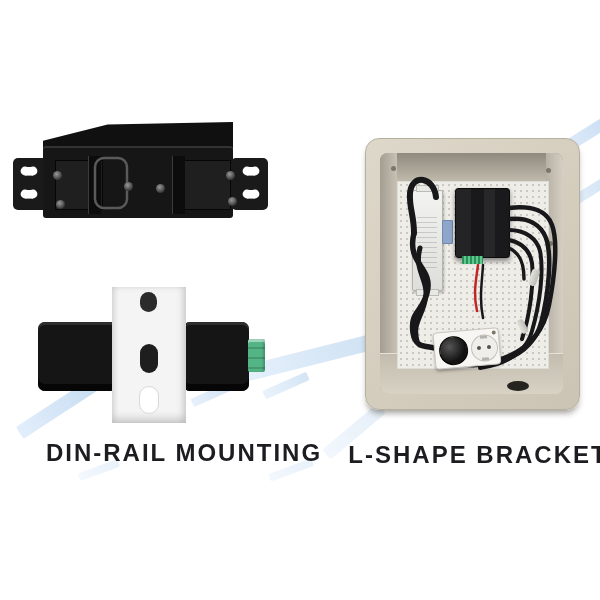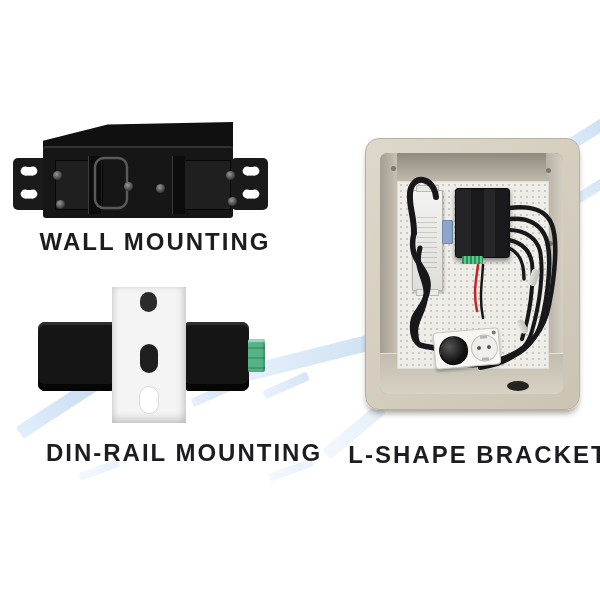--- a/index.html
+++ b/index.html
@@ -126,21 +126,20 @@
     </div>
 
     <div class="screw" style="left:53px;top:171px;"></div>
     <div class="screw" style="left:56px;top:200px;"></div>
     <div class="screw" style="left:124px;top:182px;"></div>
     <div class="screw" style="left:156px;top:184px;"></div>
     <div class="screw" style="left:226px;top:171px;"></div>
     <div class="screw" style="left:228px;top:197px;"></div>
   </div>
 
-  <div class="caption" style="left:10px;top:228px;width:290px;">WALL MOUNTING</div>
 
   <div class="figure-layer">
     <div class="dr-block" style="left: 38px; top: 322px; width: 79px; height: 69px; background-color: rgb(21, 21, 21);"></div>
     <div class="dr-block" style="left: 183px; top: 322px; width: 66px; height: 69px; background-color: rgb(21, 21, 21);"></div>
 
     <div class="dr-terminal" style="background-color: rgb(83, 181, 134);"></div>
 
     <div class="dr-rail" style="background-color: rgb(244, 244, 244);">
       <div class="dr-slot" style="left:28px;top:5px;width:17px;height:20px;background:#2b2b2b;"></div>
       <div class="dr-slot" style="left:28px;top:57px;width:18px;height:29px;background:#1e1e1e;"></div>

